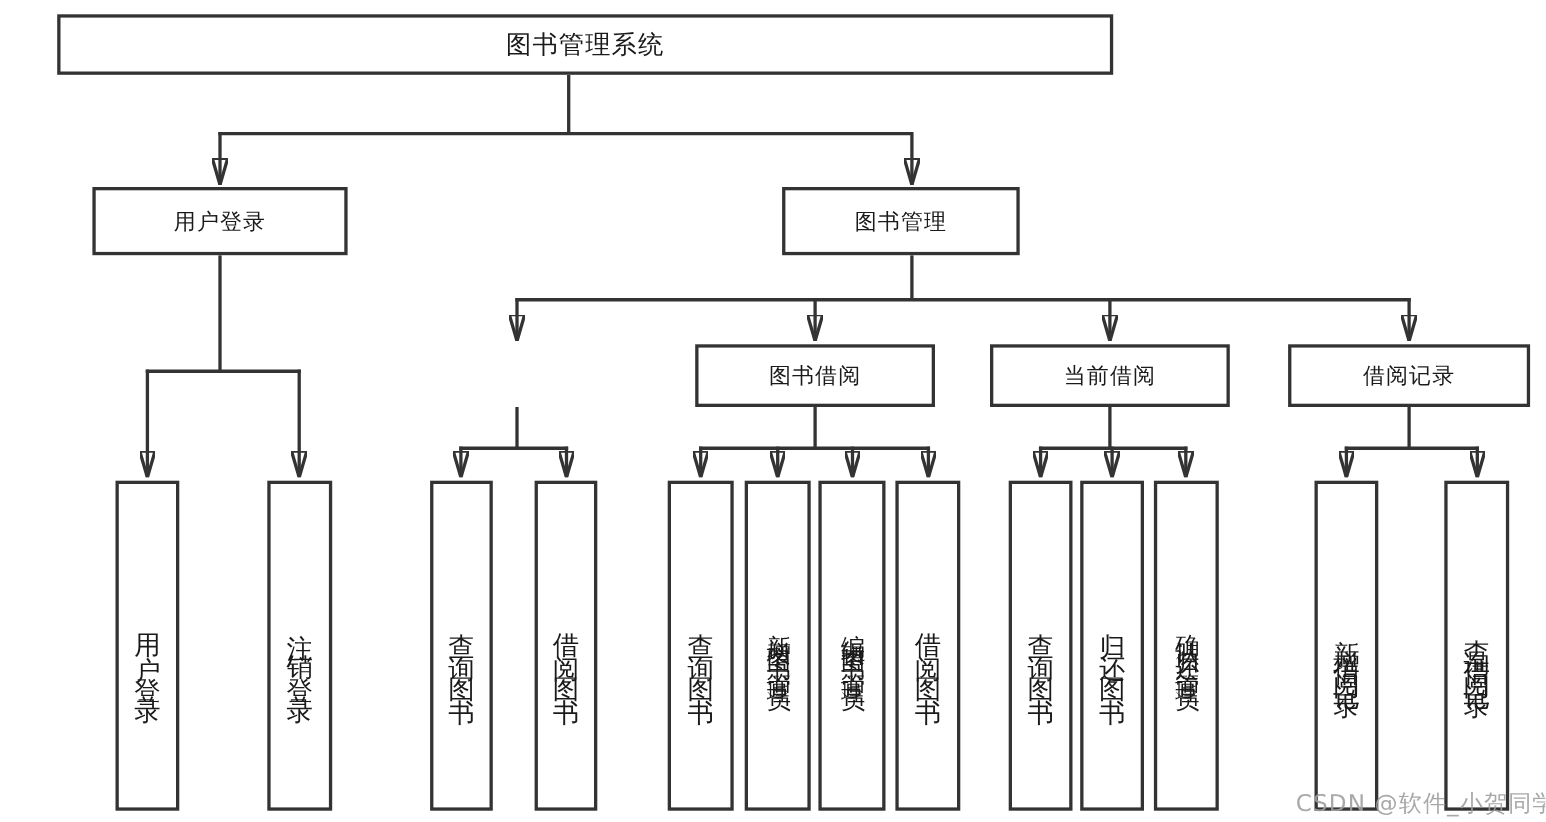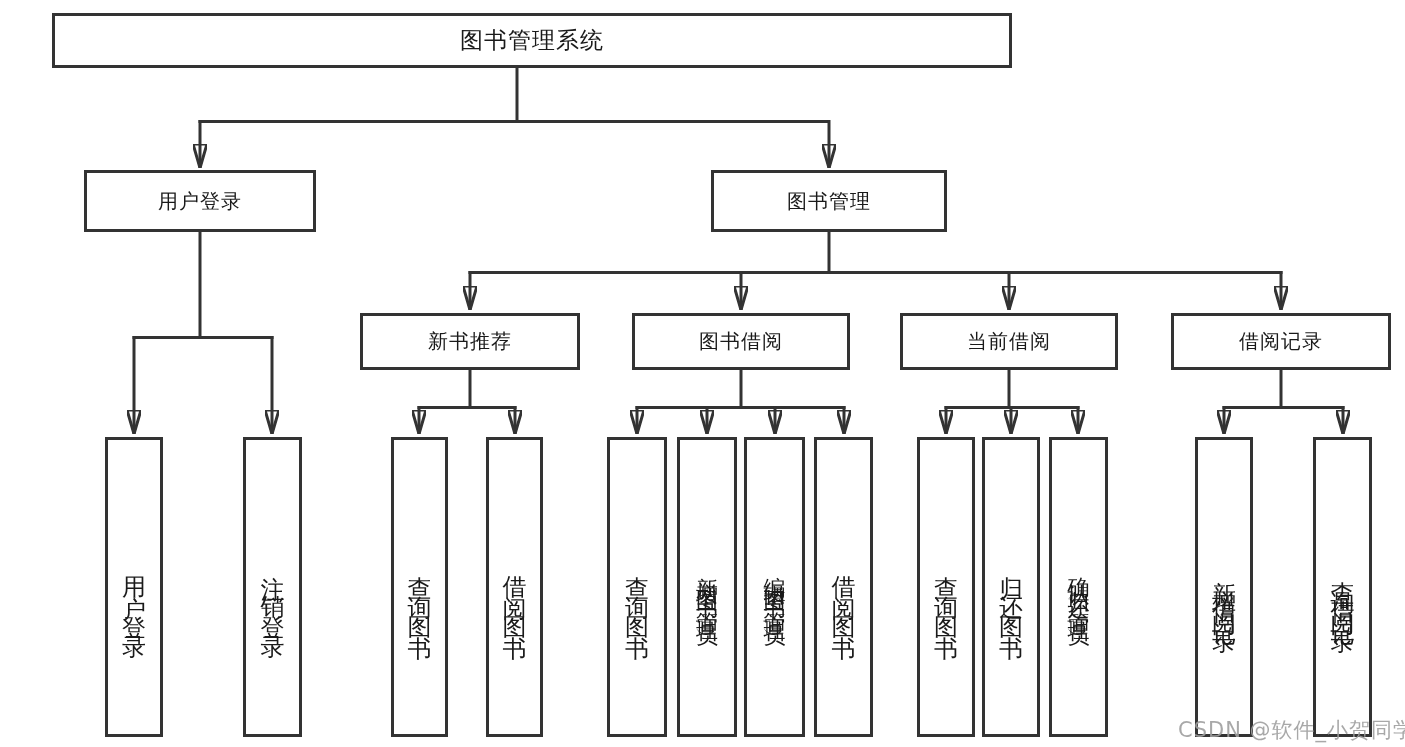--- a/index.html
+++ b/index.html
@@ -109,23 +109,22 @@
 
     <path d="M1281 370 V407.5"></path>
     <path d="M1222.5 407.5 H1344.5"></path>
     <path d="M1224 406 V434" marker-end="url(#arr)"></path>
     <path d="M1343 406 V434" marker-end="url(#arr)"></path>
   </svg>
 
   <div class="node h root" style="left:12px; top:13px; width:960px; height:55px;margin-left:40px;">图书管理系统</div>
 
   <div class="node h" style="left:84px; top:170px; width:232px; height:62px;">用户登录</div>
-  <div class="node h" style="left:711px; top:170px; width:236px; height:62px;">图书管理</div>
+  <div class="node h" style="left:711px; top:170px; width:216px; height:62px;">图书管理</div>
 
-  <div class="node h" style="left:360px; top:313px; width:220px; height:57px;">新书推荐</div>
   <div class="node h" style="left:900px; top:313px; width:218px; height:57px;">当前借阅</div>
   <div class="node h" style="left:632px; top:313px; width:218px; height:57px;">图书借阅</div>
   <div class="node h" style="left:1171px; top:313px; width:220px; height:57px;">借阅记录</div>
 
   <div class="node v v4" style="left:105px; top:437px; width:58px; height:300px;">用户登录</div>
   <div class="node v v4" style="left:243px; top:437px; width:59px; height:300px;">注销登录</div>
 
   <div class="node v v4" style="left:391px; top:437px; width:57px; height:300px;">查询图书</div>
   <div class="node v v4" style="left:486px; top:437px; width:57px; height:300px;">借阅图书</div>
 

